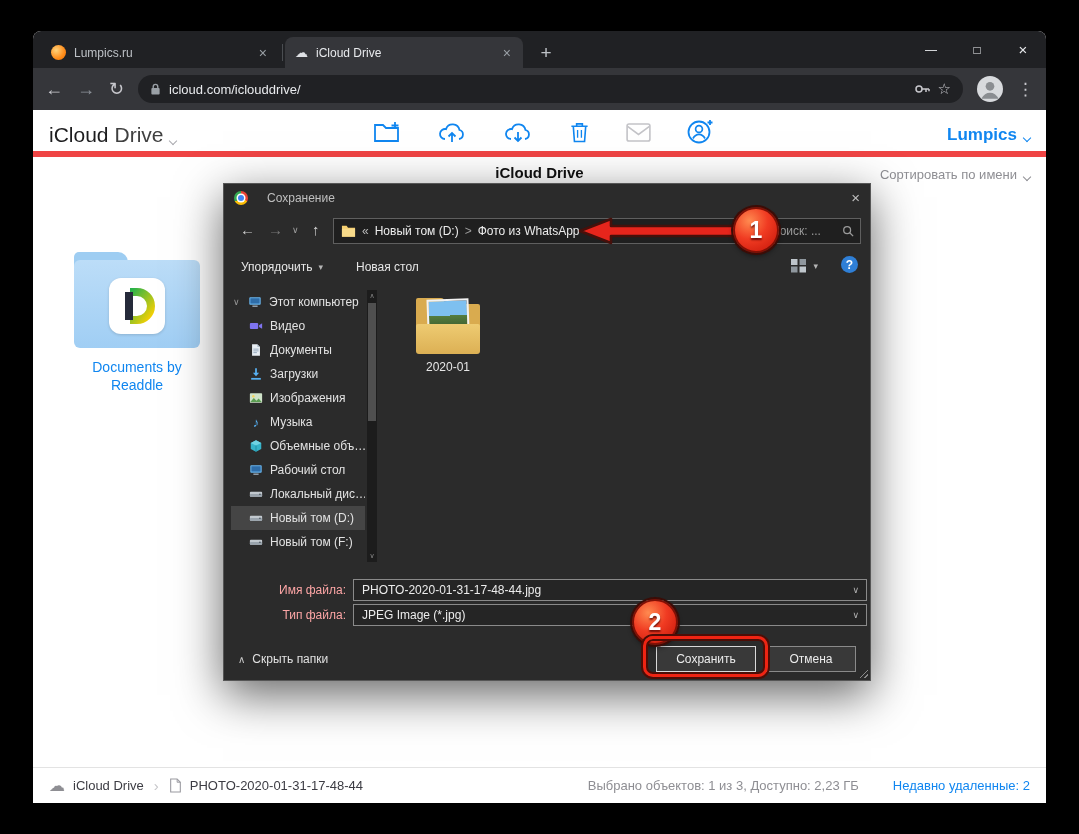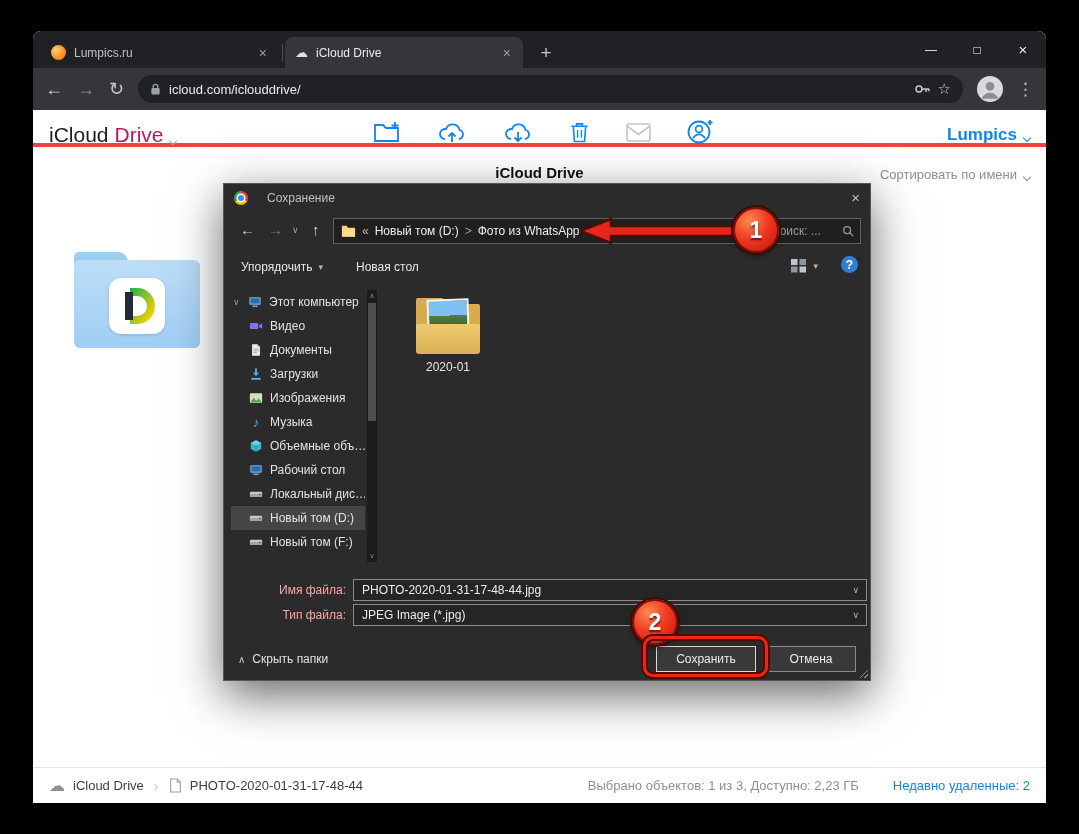--- a/index.html
+++ b/index.html
@@ -34,26 +34,26 @@
   .navbar { position:absolute; top:37px; left:0; right:0; height:42px; background:#35363a;
     display:flex; align-items:center; padding:0 12px; gap:14px; }
   .navico { color:#c7c7cc; font-size:18px; line-height:1; }
   .navico.dim { color:#8e939a; }
   .urlbar { flex:1; height:28px; background:#202124; border-radius:14px; display:flex;
     align-items:center; padding:0 12px; gap:8px; color:#e8eaed; font-size:13px; }
   .urlbar .sp { flex:1; }
   .starglyph { color:#c7c7cc; font-size:15px; }
   .menuglyph { color:#c7c7cc; font-size:17px; }
 
-  .apphdr { position:absolute; top:79px; left:0; right:0; height:37px; background:#fff;
-    border-bottom:4px solid #ef4444; }
+  .apphdr { position:absolute; top:79px; left:0; right:0; height:47px; background:#fff;
+    border-bottom:6px solid #ef4444; }
   .brand { position:absolute; left:16px; top:11px; font-size:21px; font-weight:500;
     display:flex; align-items:center; gap:6px; }
   .brand .bp { color:#1d1d1f; }
-  .brand .ba { color:#be185d; }
+  .brand .ba { color:#404040; }
   .chv { display:inline-block; width:6px; height:6px; border-right:1.8px solid currentColor;
     border-bottom:1.8px solid currentColor; transform:rotate(45deg); margin-top:-3px; }
   .brand .chvwrap { color:#a9a9ae; margin-top:4px; }
   .apptools { position:absolute; left:340px; top:9px; display:flex; align-items:center; gap:36px; }
   .account { position:absolute; right:16px; top:13px; color:#1086f0; font-size:17px;
     font-weight:600; display:flex; align-items:center; gap:7px; }
 
   .subhdr { position:absolute; top:126px; left:0; right:0; height:33px; background:#fff; }
   .subtitle { position:absolute; left:0; right:0; top:7px; text-align:center;
     font-size:15px; font-weight:700; color:#111; }
@@ -274,20 +274,21 @@
                 <linearGradient id="dg" x1="0" y1="0" x2="1" y2="1">
                   <stop offset="0" stop-color="#28b24b"></stop>
                   <stop offset="1" stop-color="#ffd100"></stop>
                 </linearGradient>
               </defs>
               <path d="M15 8h7a14 14 0 0 1 0 28h-7" fill="none" stroke="url(#dg)" stroke-width="8"></path>
               <rect x="10" y="8" width="8" height="28" fill="#252a3a"></rect>
             </svg>
           </div>
         </div>
+        <div class="flabel">Documents by Readdle</div>
       </div>
     </div>
 
     <div class="statusbar">
       <span class="scloud">☁</span>
       <span>iCloud Drive</span>
       <span class="ssep">›</span>
       <svg width="13" height="15" viewBox="0 0 12 14">
         <path d="M1.5 1h6l3 3v9h-9z" fill="#fff" stroke="#9a9aa0"></path>
         <path d="M7.5 1l3 3h-3z" fill="#d6d6db" stroke="#9a9aa0" stroke-width="0.8"></path>

